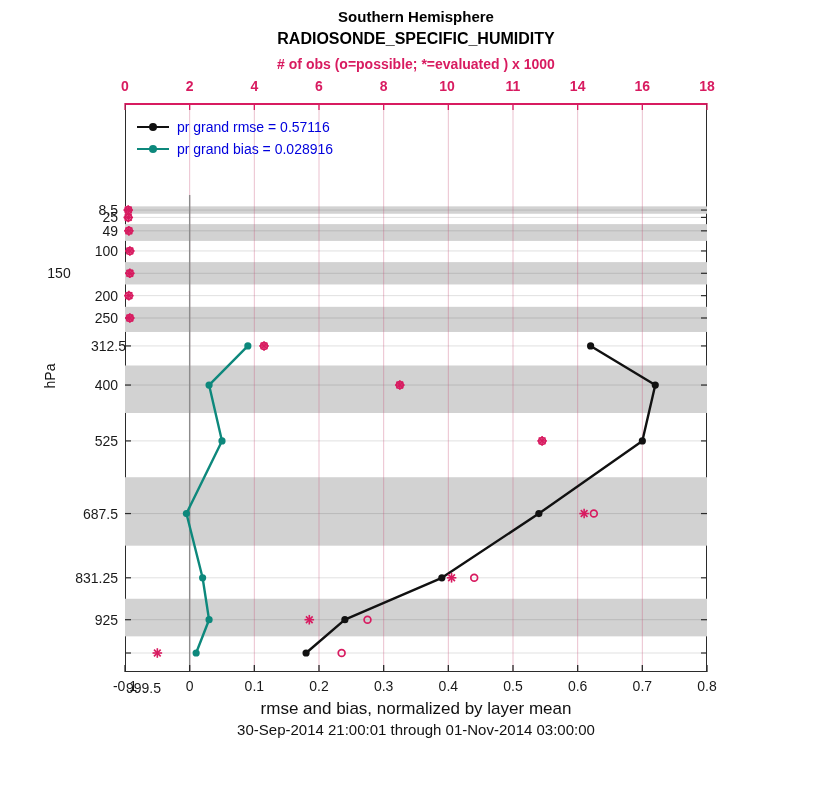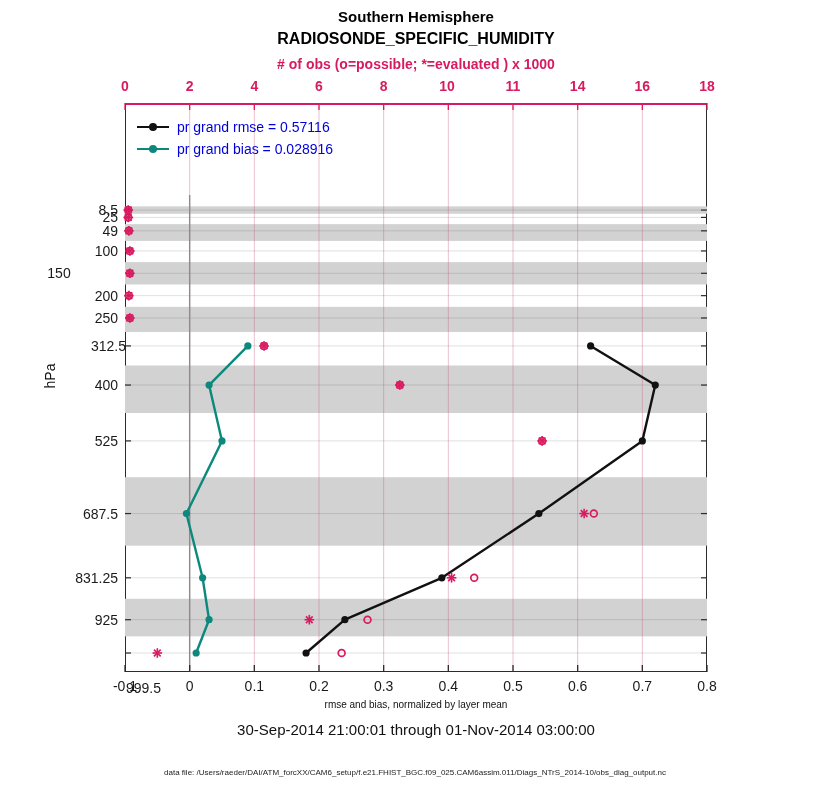--- a/index.html
+++ b/index.html
@@ -18,21 +18,21 @@
   #plot-border{
     left:125px;top:103px;width:582px;height:569px;box-sizing:border-box;
     border:1.5px solid #2b2b2b;border-top:2px solid var(--pink);
   }
   #plot-svg{left:125px;top:103px;overflow:visible;}
   .tick-label{position:absolute;font-size:14px;line-height:16px;white-space:nowrap;}
   .top-tick{color:var(--pink);font-weight:600;text-align:center;width:50px;}
   .bottom-tick{color:#1a1a1a;text-align:center;width:56px;}
   .level-label{color:#1a1a1a;text-align:right;width:118px;}
   #ylab{left:38px;top:368px;font-size:14px;color:#111;transform:rotate(-90deg);transform-origin:center;}
-  .xlabel{top:699px;font-size:10px;color:#111;}
+  .xlabel{top:699px;font-size:17px;color:#111;}
   .daterange{top:721px;font-size:15px;color:#111;}
   .footer{top:768px;left:0;width:830px;text-align:center;font-size:8px;color:#222;}
   #legend{left:137px;top:116px;}
   .legend-row{display:flex;align-items:center;height:22px;}
   .legend-swatch{position:relative;width:32px;height:2.5px;margin-right:8px;}
   .legend-swatch .dot{position:absolute;left:12px;top:-3px;width:8px;height:8px;border-radius:50%;}
   .legend-text{font-size:14px;color:var(--blue);white-space:nowrap;text-align:center;}
 </style>
 </head>
 <body>
@@ -224,21 +224,20 @@
     <div class="legend-row">
       <span class="legend-swatch" style="background: rgb(13, 136, 124);">
           <span class="dot" style="background: rgb(13, 136, 124);"></span>
         </span>
       <span class="legend-text">pr grand bias = 0.028916</span>
     </div>
   </div>
 
   <div class="abs center-block xlabel">rmse and bias, normalized by layer mean</div>
   <div class="abs center-block daterange">30-Sep-2014 21:00:01 through 01-Nov-2014 03:00:00</div>
-  <div class="abs footer">data file: /Users/raeder/DAI/ATM_forcXX/CAM6_setup/f.e21.FHIST_BGC.f09_025.CAM6assim.011/Diags_NTrS_2014-10/obs_diag_output.nc</div>
 
 <div class="tick-label top-tick" style="left: 100px; top: 78px;">0</div>
     <div class="tick-label top-tick" style="left: 164.667px; top: 78px;">2</div>
     <div class="tick-label top-tick" style="left: 229.333px; top: 78px;">4</div>
     <div class="tick-label top-tick" style="left: 294px; top: 78px;">6</div>
     <div class="tick-label top-tick" style="left: 358.667px; top: 78px;">8</div>
     <div class="tick-label top-tick" style="left: 422px; top: 78px;">10</div>
     <div class="tick-label top-tick" style="left: 488px; top: 78px;">11</div>
     <div class="tick-label top-tick" style="left: 552.667px; top: 78px;">14</div>
     <div class="tick-label top-tick" style="left: 617.333px; top: 78px;">16</div>

